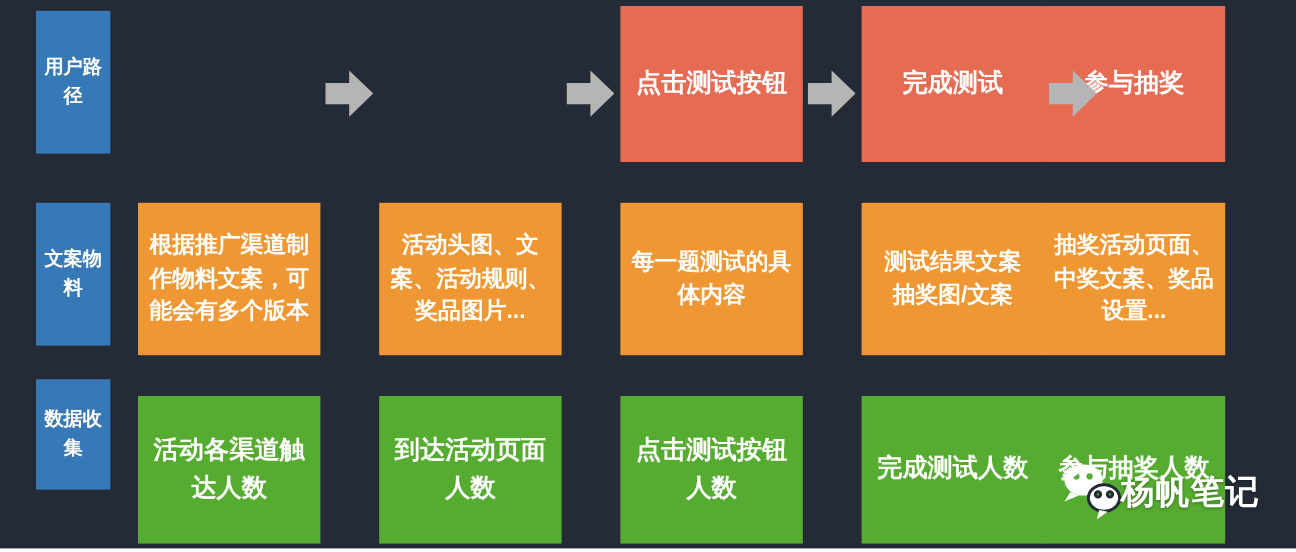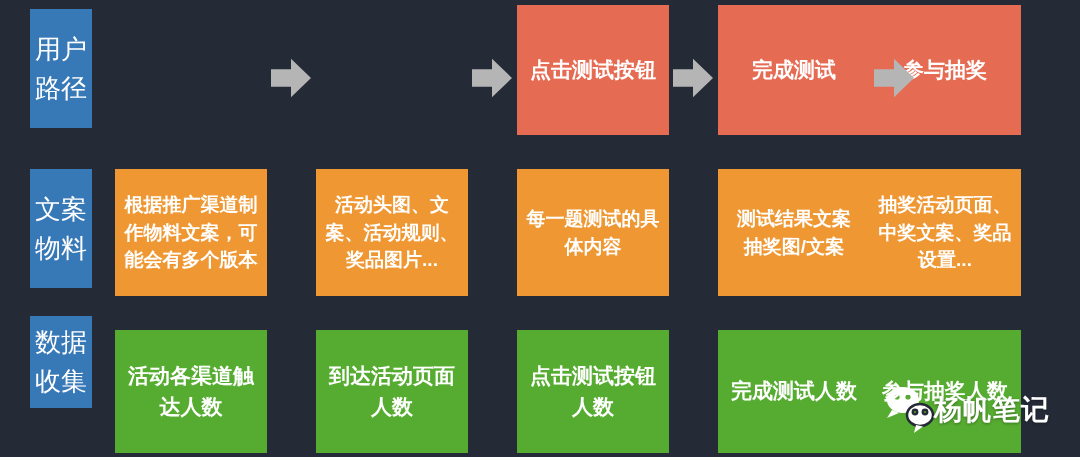--- a/index.html
+++ b/index.html
@@ -22,21 +22,21 @@
     width:1080px;height:460px;
     background:var(--background,#242B37);
     overflow:hidden;
   }
   .label{
     position:absolute;left:30px;width:62px;
     background:var(--label-blue,#3778B7);
     color:var(--text-white,#fff);
     display:flex;align-items:center;justify-content:center;
     text-align:center;
-    font-size:26px;font-weight:normal;line-height:1.5;
+    font-size:16px;font-weight:bold;line-height:1.5;
   }
   .lr1{top:9px;height:119px;}
   .lr2{top:169px;height:119px;}
   .lr3{top:316px;height:92px;}
   .box{
     position:absolute;width:152px;
     display:flex;align-items:center;justify-content:center;
     text-align:center;
     color:var(--text-white,#fff);
     font-weight:bold;

